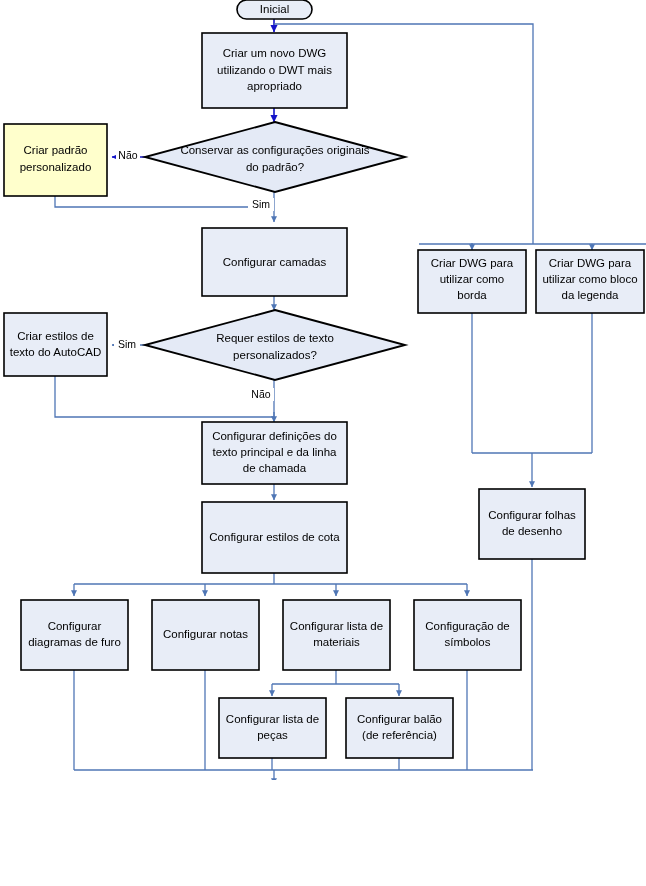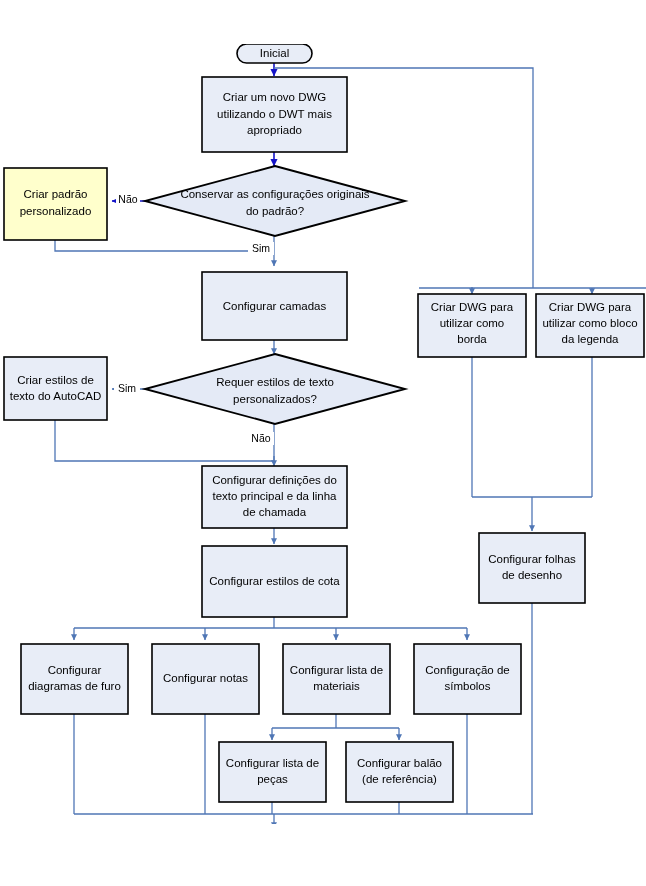--- a/index.html
+++ b/index.html
@@ -7,21 +7,20 @@
     padding: 0;
     background: #ffffff;
   }
   #flowchart-root {
     position: relative;
     width: 646px;
     height: 780px;
     background: #ffffff;
     font-family: "Liberation Sans", sans-serif;
     overflow: hidden;
-    margin-top: 44px;
   }
   svg#diagram {
     display: block;
     width: 646px;
     height: 886px;
   }
   .node-label {
     font-family: "Liberation Sans", sans-serif;
     font-size: 11.5px;
     fill: #000000;

